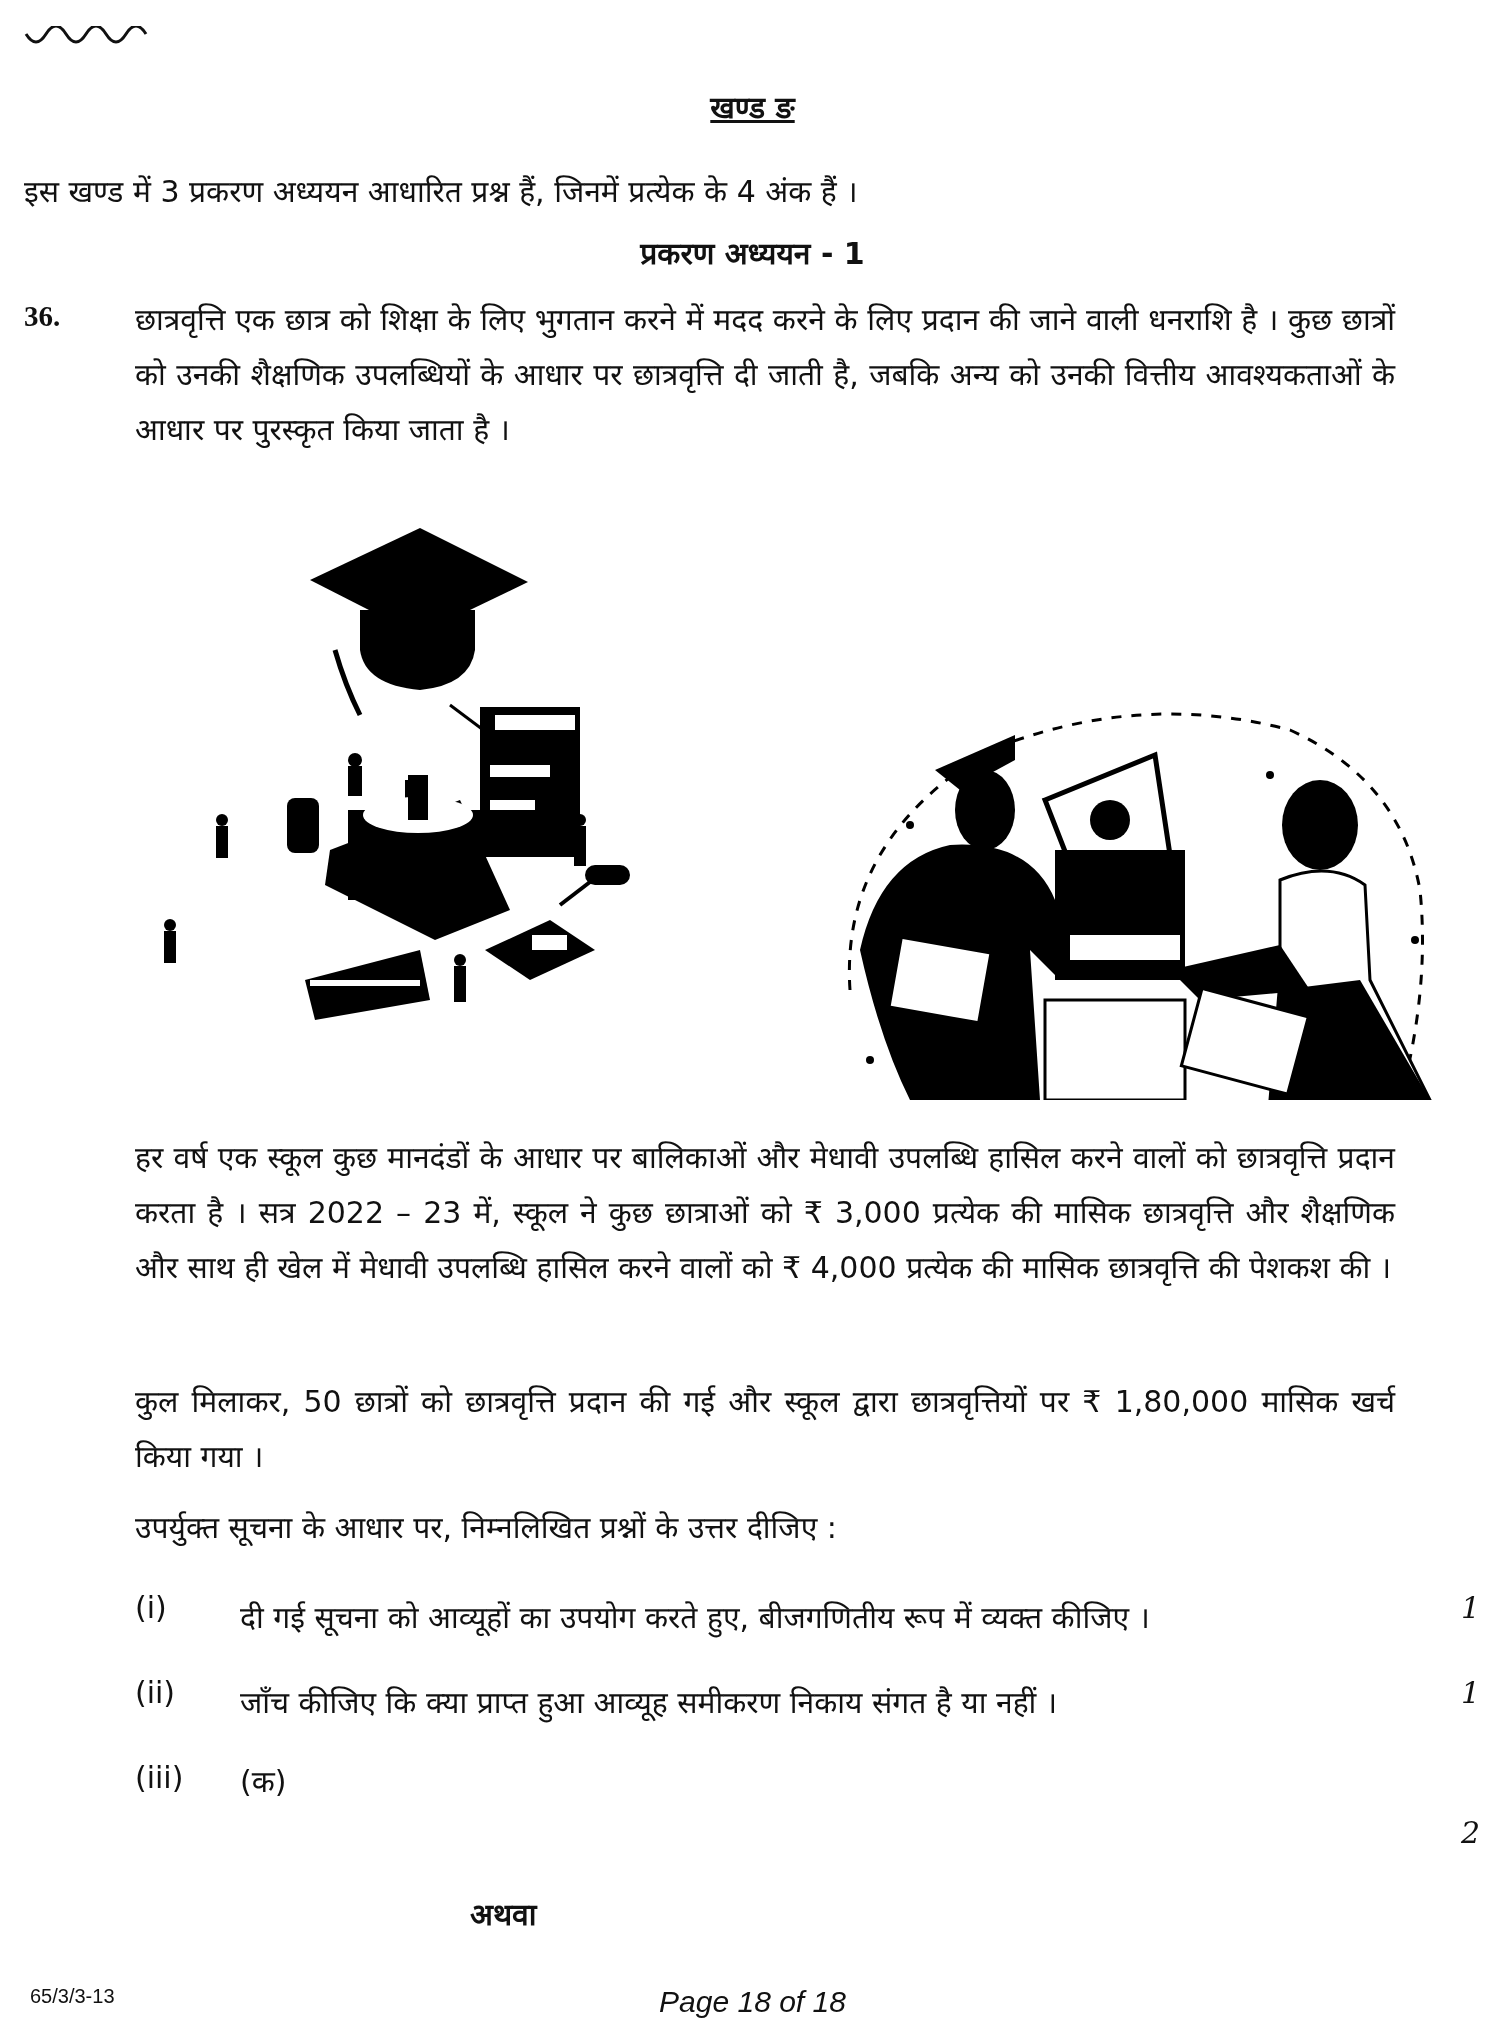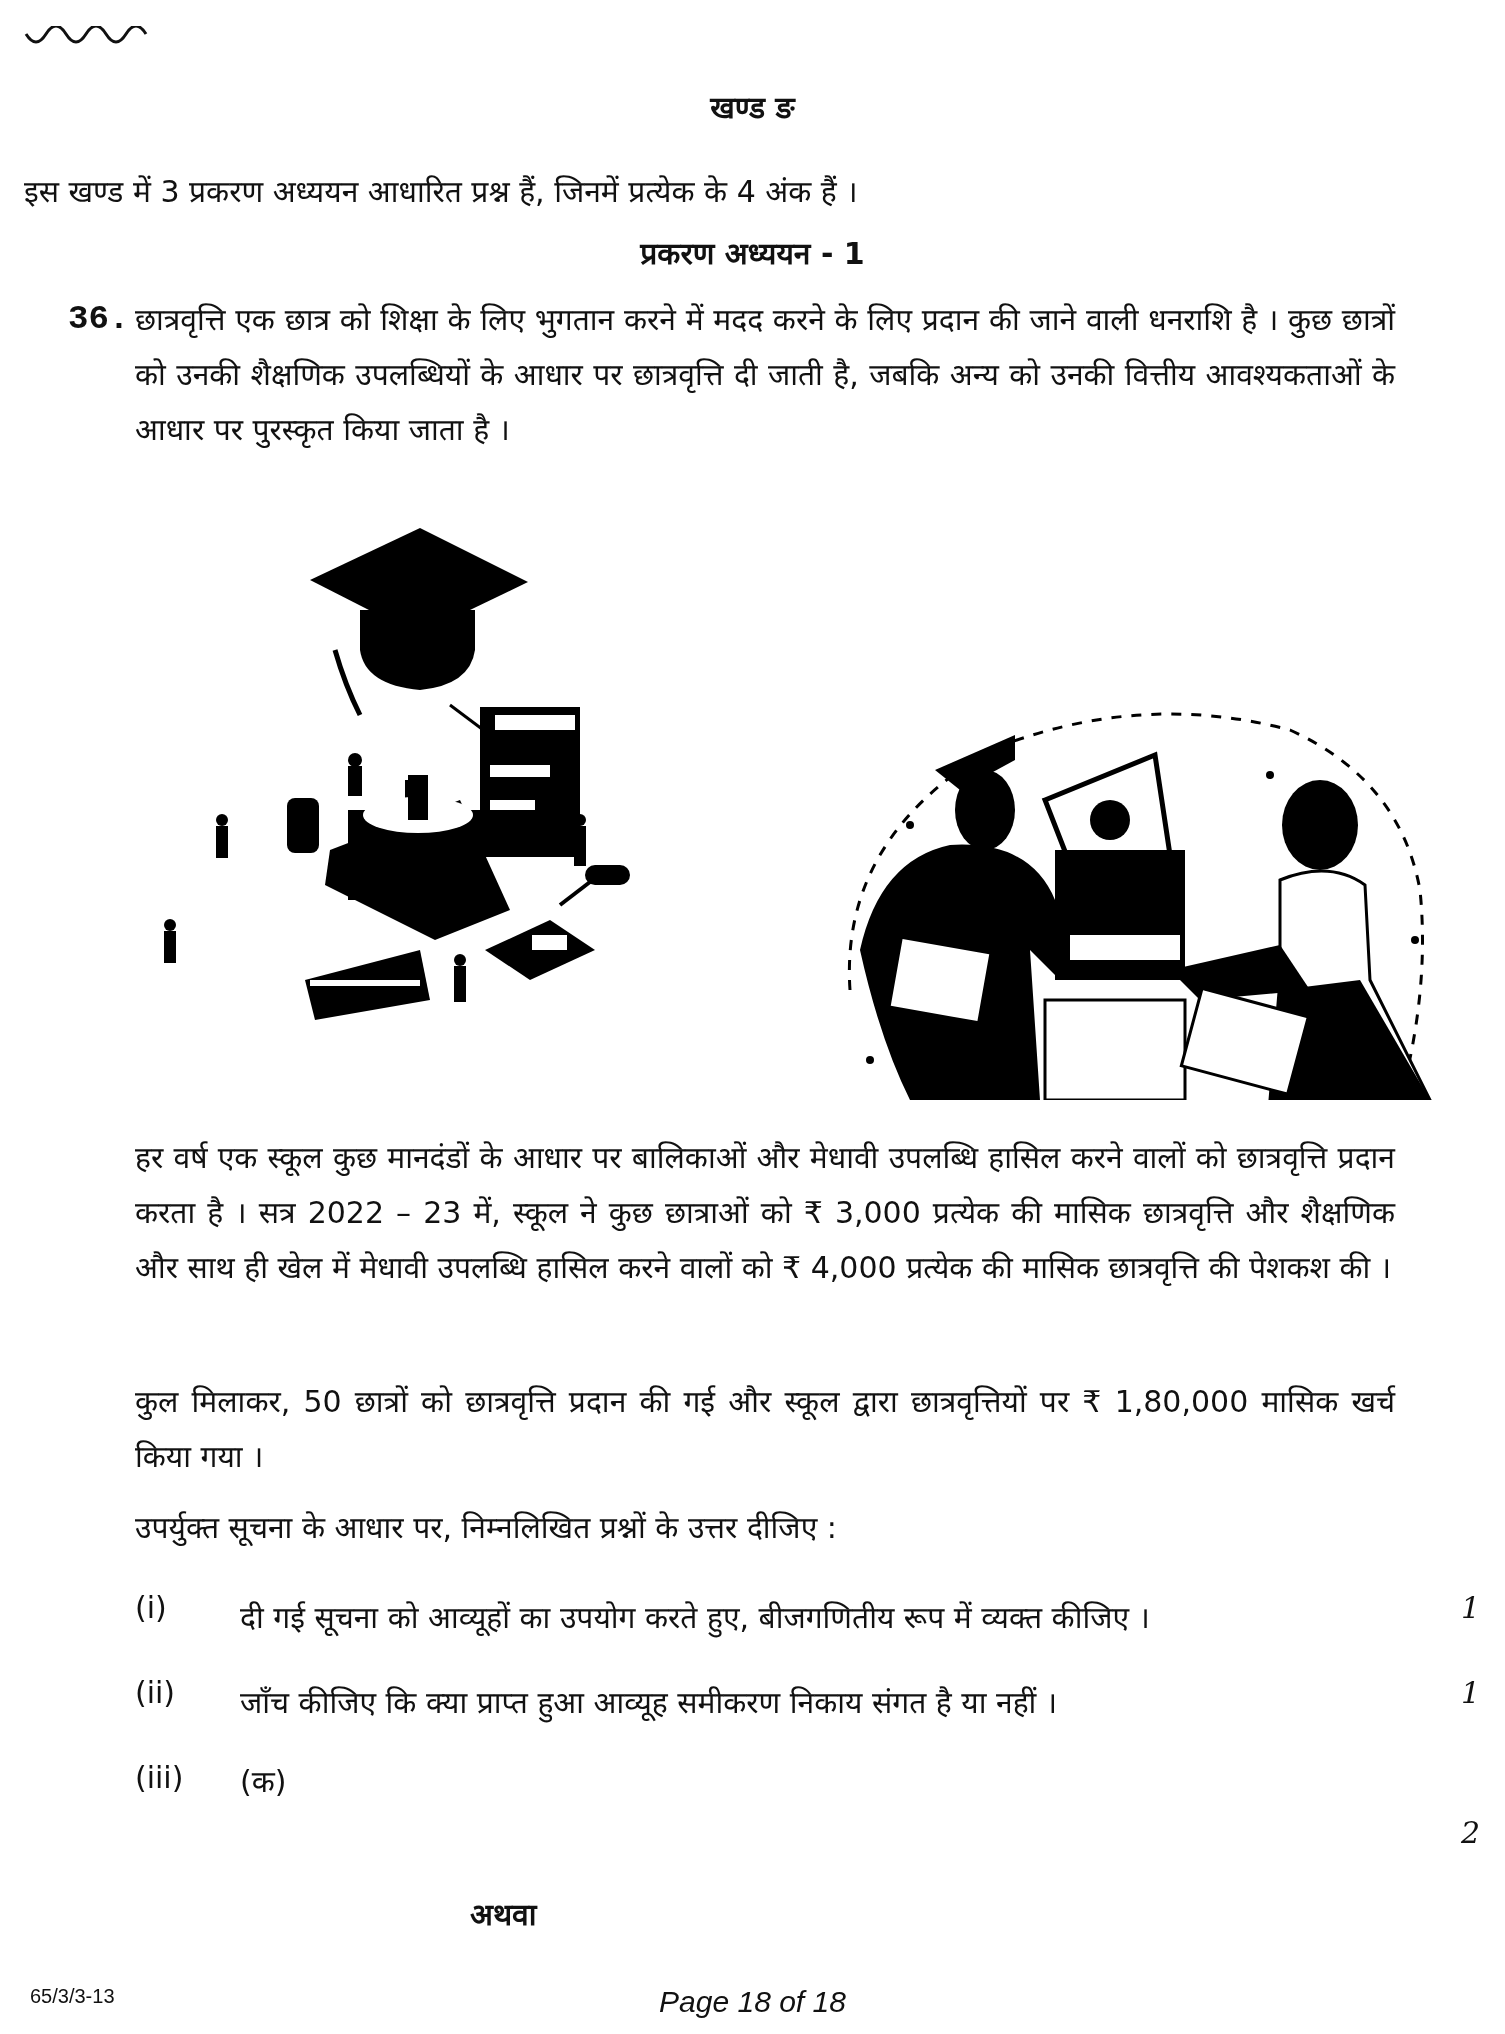--- a/index.html
+++ b/index.html
@@ -2,24 +2,24 @@
 <html><head>
 <meta charset="utf-8">
 <style>
   html, body { margin: 0; padding: 0; background: #ffffff; }
   body {
     width: 1505px; height: 2034px; position: relative; overflow: hidden;
     font-family: "DejaVu Sans", "Liberation Sans", sans-serif; color: #111;
   }
   .abs { position: absolute; }
   .wave { left: 24px; top: 26px; width: 130px; height: 24px; }
-  .section-title { left: 0; width: 1505px; top: 86px; text-align: center; font-size: 30px; font-weight: bold; }
+  .section-title { left: 0; width: 1505px; top: 86px; text-align: center; font-size: 30px; font-weight: bold; text-decoration: underline; }
   .section-note { left: 24px; top: 170px; font-size: 30px; }
   .case-title { left: 0; width: 1505px; top: 232px; text-align: center; font-size: 30px; font-weight: bold; }
-  .qnum { left: 24px; top: 300px; font-size: 34px; font-weight: bold; font-family: Liberation Mono, monospace; margin-left: 44px; }
+  .qnum { left: 24px; top: 300px; font-size: 29px; font-weight: bold; font-family: Liberation Serif, serif; }
   .para { left: 135px; width: 1260px; font-size: 30px; line-height: 55px; text-align: justify; }
   .p1 { top: 292px; }
   .p2 { top: 1130px; }
   .p3 { top: 1374px; }
   .p4 { top: 1500px; }
   .sub-row { left: 135px; width: 1345px; font-size: 30px; }
   .sub-label { position: absolute; left: 0; }
   .sub-text { position: absolute; left: 105px; width: 1160px; line-height: 55px; }
   .sub-marks { position: absolute; right: 0; font-style: italic; font-family: "DejaVu Serif", serif; }
   .q1 { top: 1590px; height: 60px; }

